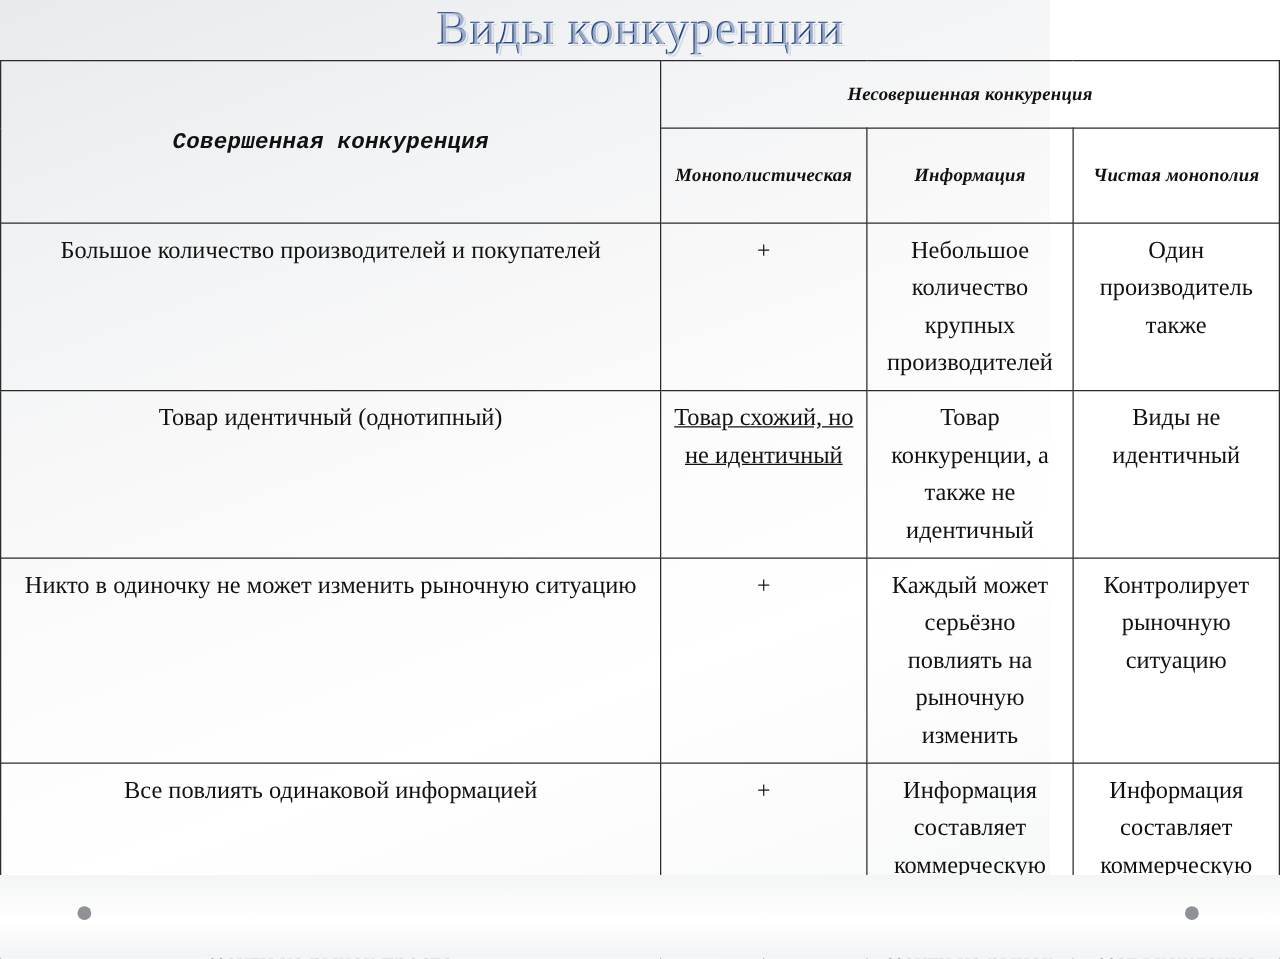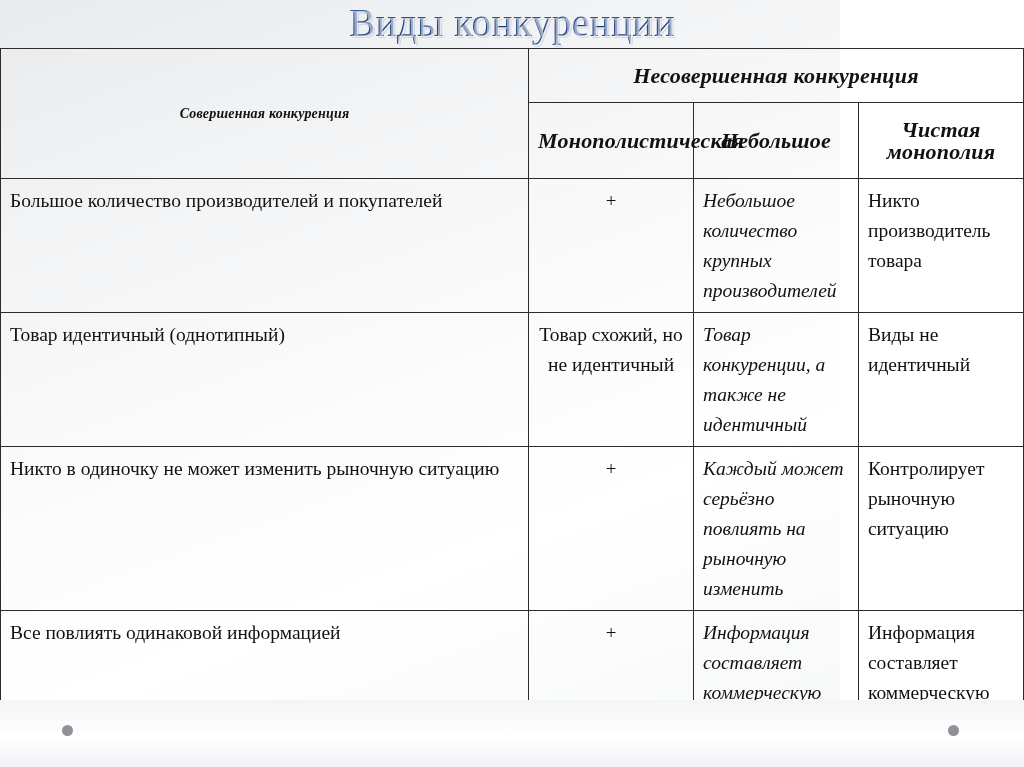--- a/index.html
+++ b/index.html
@@ -81,49 +81,51 @@
     width: 1024px;
     table-layout: fixed;
     background: transparent;
   }
   table.cmp td {
     border: 1px solid #2b2b2b;
     vertical-align: top;
     padding: 7px 9px 6px 9px;
     color: #111111;
     background: transparent;
+    text-align: center;
   }
   table.cmp tr.thead-top > td,
   table.cmp tr.thead-sub > td {
     text-align: center;
     vertical-align: middle;
     font-style: italic;
     font-weight: bold;
-    font-size: 22px;
+    font-size: 15px;
     line-height: 22px;
     letter-spacing: 0.2px;
   }
   table.cmp tr.thead-top > td.perfect {
-    font-size: 14px;
+    font-size: 18px;
     line-height: 24px;
+    font-family: Liberation Mono, monospace;
   }
 
   td.col-1 { width: 252px; }
   td.col-2 { width: 235px; }
-  td.col-3 { width: 281px; font-style: italic; }
+  td.col-3 { width: 281px; }
   td.col-4 { width: 256px; }
 
   .body-cell {
     font-size: 19.5px;
     line-height: 30px;
     font-style: normal;
     font-weight: 400;
   }
   .cell-left { text-align: left; }
-  .cell-center { text-align: center; }
+  .cell-center { text-align: center; text-decoration: underline; }
   .plus-cell {
     text-align: center;
     font-size: 19px;
     line-height: 30px;
   }
 
   
   tr.r-head-top td { height: 40px; }
   tr.r-head-sub td { height: 62px; }
   tr.r1 td { height: 94px; }
@@ -168,29 +170,29 @@
     <table class="cmp">
       <tbody>
 
         <tr class="thead-top r-head-top">
           <td class="col-1 perfect" rowspan="2">Совершенная конкуренция</td>
           <td class="col-2" colspan="3">Несовершенная конкуренция</td>
         </tr>
 
         <tr class="thead-sub r-head-sub">
           <td class="col-2">Монополистическая</td>
-          <td class="col-3">Небольшое</td>
+          <td class="col-3">Информация</td>
           <td class="col-4">Чистая монополия</td>
         </tr>
 
         <tr class="r1">
           <td class="col-1 body-cell cell-left">Большое количество производителей и покупателей</td>
           <td class="col-2 body-cell plus-cell">+</td>
           <td class="col-3 body-cell cell-left">Небольшое количество крупных производителей</td>
-          <td class="col-4 body-cell cell-left">Никто производитель товара</td>
+          <td class="col-4 body-cell cell-left">Один производитель также</td>
         </tr>
 
         <tr class="r2">
           <td class="col-1 body-cell cell-left">Товар идентичный (однотипный)</td>
           <td class="col-2 body-cell cell-center">Товар схожий, но не идентичный</td>
           <td class="col-3 body-cell cell-left">Товар конкуренции, а также не идентичный</td>
           <td class="col-4 body-cell cell-left">Виды не идентичный</td>
         </tr>
 
         <tr class="r3">

